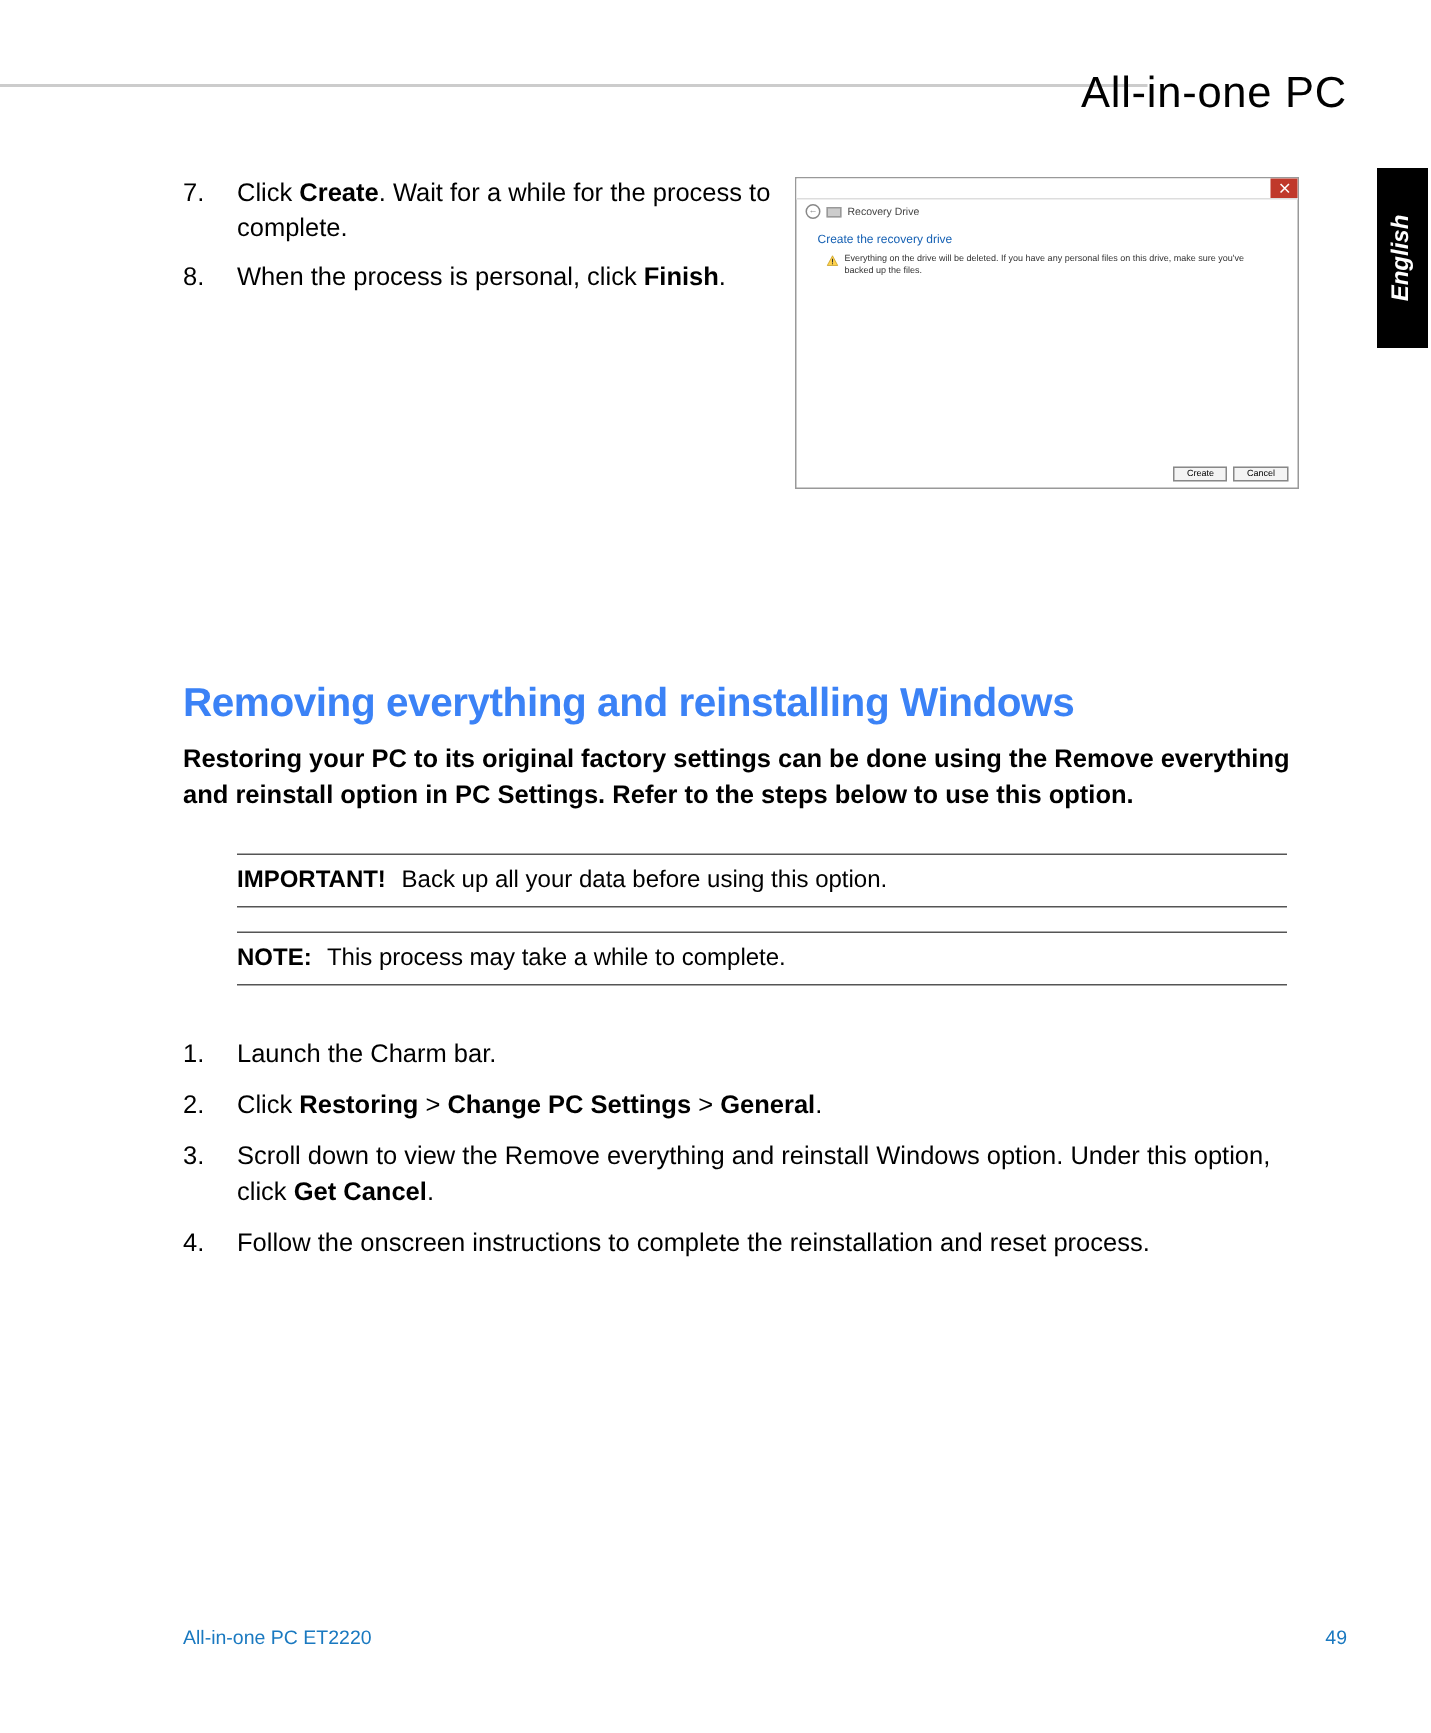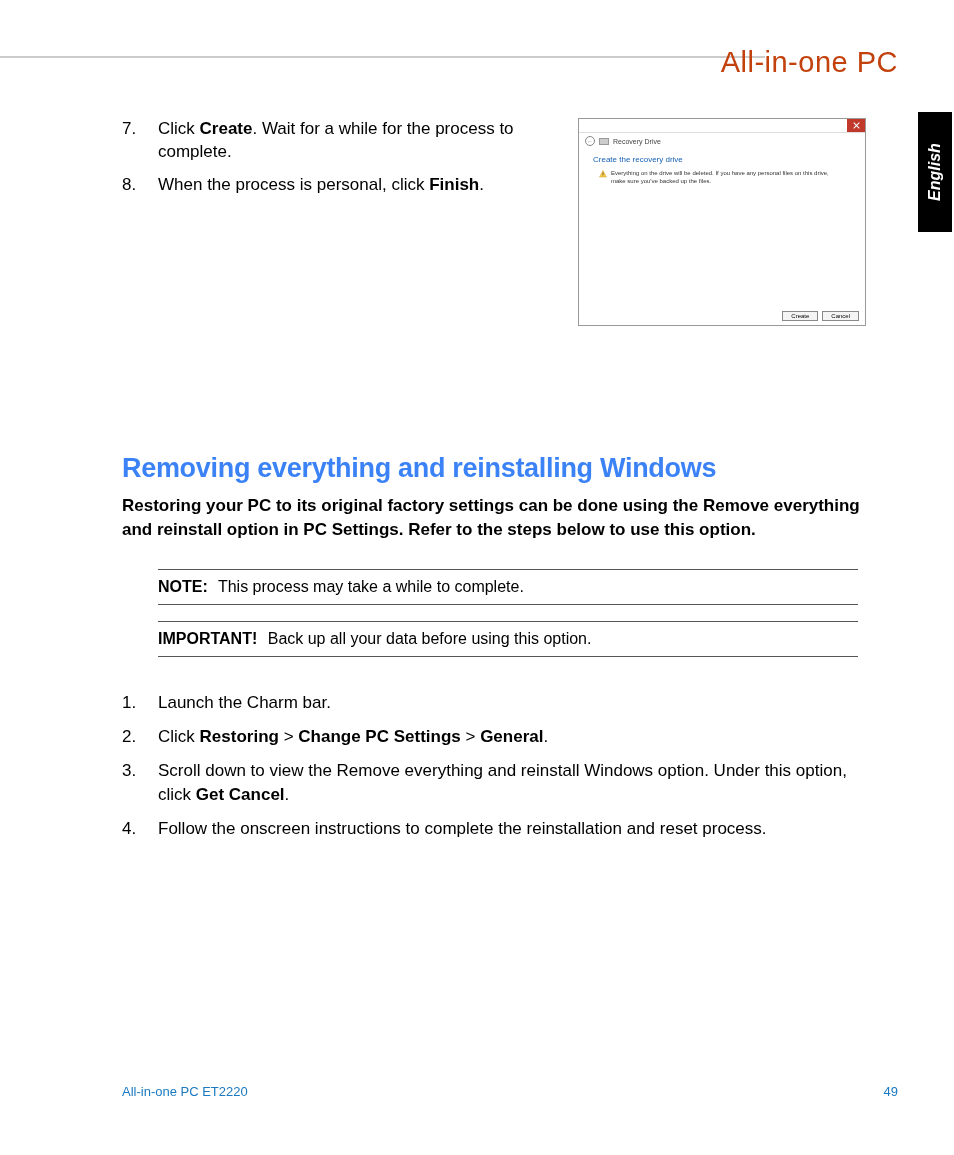--- a/index.html
+++ b/index.html
@@ -18,21 +18,21 @@
     width: 765px;
     height: 2px;
     background: #ccc;
   }
   .header-title {
     position: absolute;
     top: 46px;
     right: 56px;
     font-size: 29px;
     font-weight: 400;
-    color: #c2410c;
+    color: #000000;
     letter-spacing: 0.5px;
     font-family: "Arial Narrow", Arial, sans-serif;
     font-stretch: condensed;
     text-align: right;
   }
   .lang-tab {
     position: absolute;
     top: 112px;
     right: 2px;
     width: 34px;
@@ -61,21 +61,21 @@
     font-size: 17px;
     line-height: 1.35;
   }
   .step-row { display: flex; margin-bottom: 10px; }
   .step-num { width: 36px; flex-shrink: 0; }
   .step-body { flex: 1; }
   .screenshot {
     position: absolute;
     top: 0;
     right: -4px;
-    width: 288px;
+    width: 336px;
     border: 1px solid #999;
     font-family: "Segoe UI", Arial, sans-serif;
   }
   .sc-titlebar {
     height: 14px;
     background: #fff;
     position: relative;
     border-bottom: 1px solid #ddd;
   }
   .sc-close {
@@ -205,26 +205,26 @@
     <div class="sc-footer">
       <div class="sc-btn">Create</div>
       <div class="sc-btn">Cancel</div>
     </div>
   </div>
 
   <h2 class="section-heading">Removing everything and reinstalling Windows</h2>
   <p class="section-intro">Restoring your PC to its original factory settings can be done using the Remove everything and reinstall option in PC Settings. Refer to the steps below to use this option.</p>
 
   <div class="callout-box">
+    <span class="lbl">IMPORTANT!</span>
+    <span>Back up all your data before using this option.</span>
+  </div>
+  <div class="callout-box">
     <span class="lbl">NOTE:</span>
     <span>This process may take a while to complete.</span>
-  </div>
-  <div class="callout-box">
-    <span class="lbl">IMPORTANT!</span>
-    <span>Back up all your data before using this option.</span>
   </div>
 
   <div class="steps-lower">
     <div class="step-row">
       <div class="step-num">1.</div>
       <div class="step-body">Launch the Charm bar.</div>
     </div>
     <div class="step-row">
       <div class="step-num">2.</div>
       <div class="step-body">

